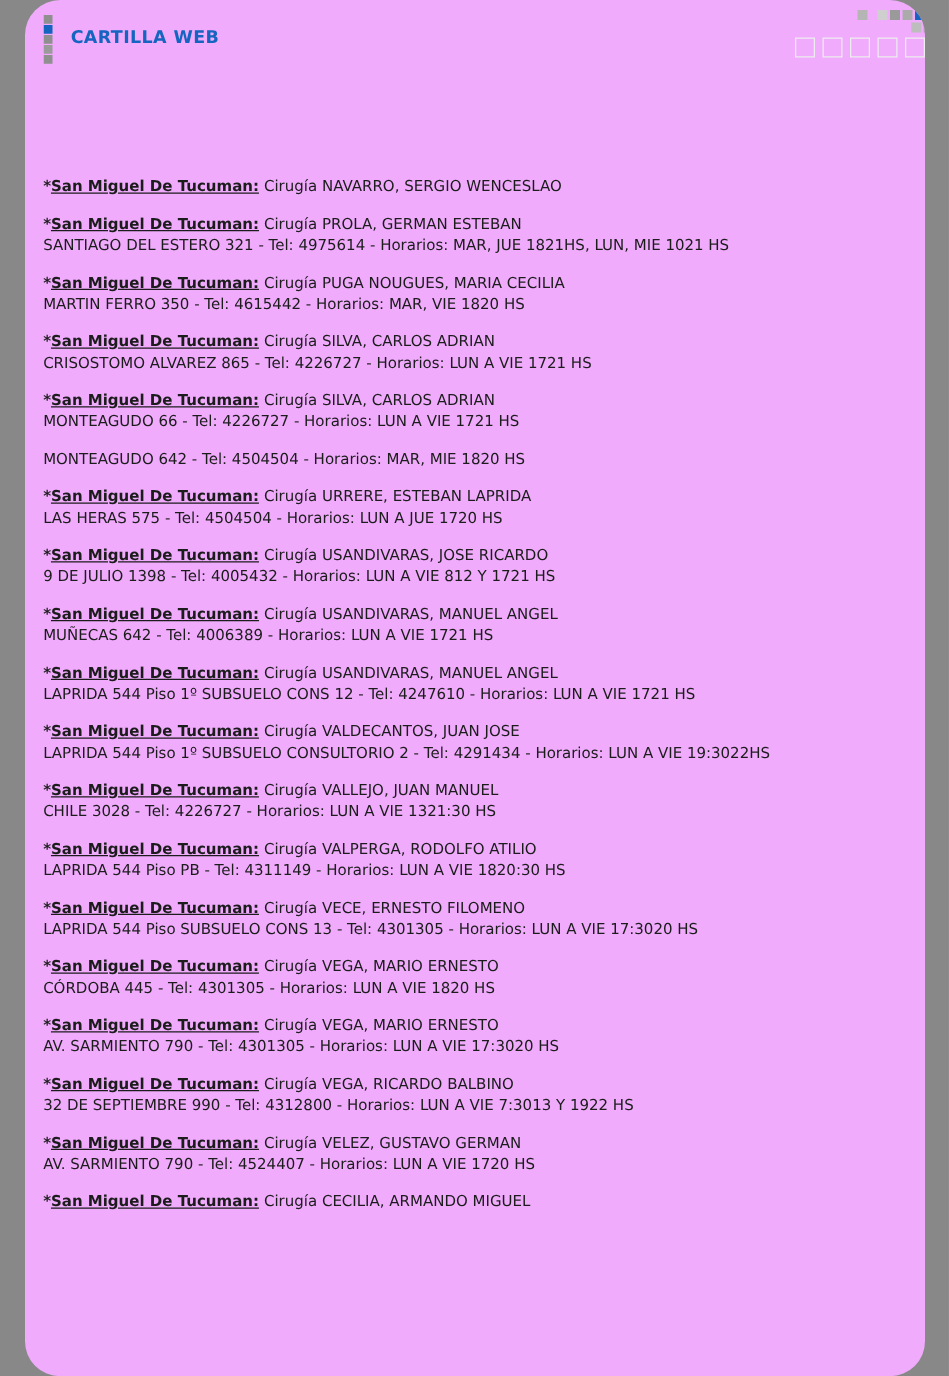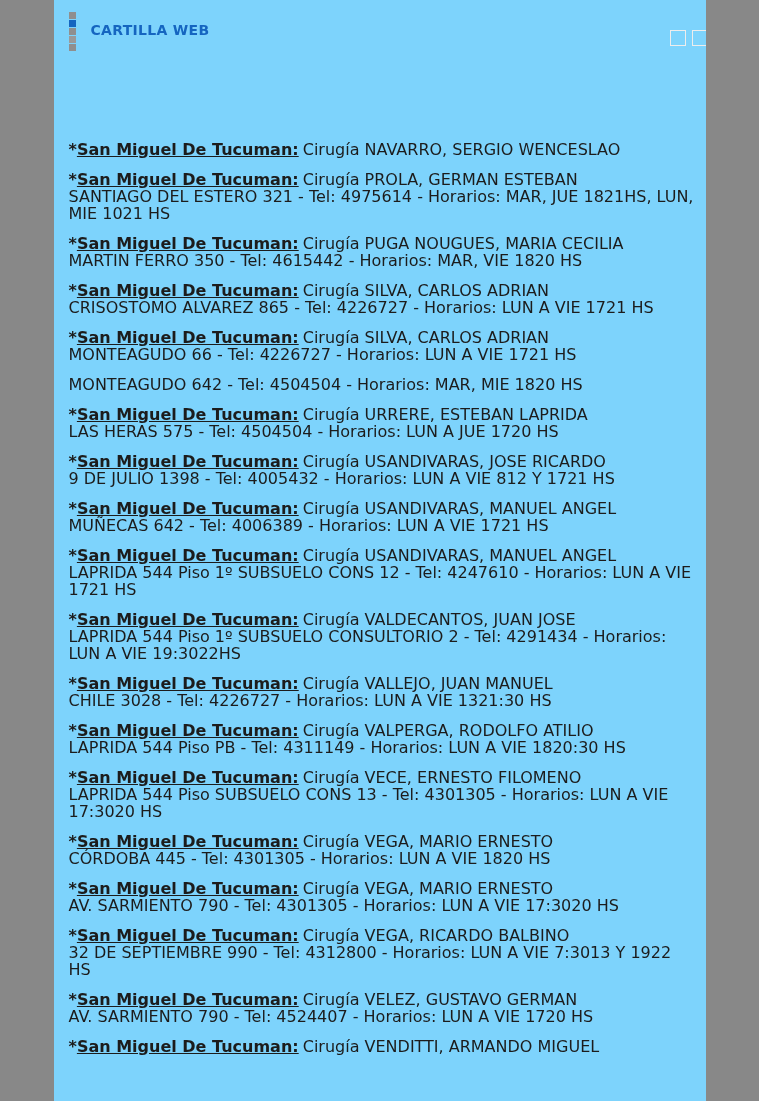--- a/index.html
+++ b/index.html
@@ -1,37 +1,38 @@
 <!DOCTYPE html>
 <html style="--accent: #1565c0; --navy: #1d2a5e;"><head>
 <meta charset="utf-8">
 <style>
   :root{ --accent:#1565c0; --navy:#1d2a5e; --ink:#1c1c1c; }
   *{margin:0;padding:0;box-sizing:border-box;}
   html,body{background:#888;}
   .page{
-    position:relative; width:652px; height:1101px; background:#7dd3fc;
+    position:relative; width:720px; height:1101px; background:#f0abfc;
     overflow:hidden; font-family:"DejaVu Sans", sans-serif; color:var(--ink);
     margin:0 auto;
+    border-radius:28px;
   }
   
   .header{position:absolute; top:0; left:0; right:0; height:60px;}
   .vstack-icon{position:absolute; left:15px; top:12px; width:8px;}
   .vstack-icon span{position:absolute; width:7px; height:7px; left:0;}
   .page-title{
     position:absolute; left:37px; top:22px;
     font-size:14px; font-weight:bold; letter-spacing:.3px;
     color:var(--accent);
   }
   .mosaic{position:absolute; left:600px; top:0; width:159px; height:60px;}
   .mosaic .sq{position:absolute; width:8px; height:8px;}
   .mosaic .osq{position:absolute; width:16px; height:16px; border:1px solid #ededed;}
   
   .main{position:absolute; top:141px; left:15px; right:10px;}
-  .entry{margin-bottom:13px; font-size:16px; line-height:17px;}
+  .entry{margin-bottom:13px; font-size:12px; line-height:17px;}
   .entry .star{font-weight:bold;}
   .entry .loc{font-weight:bold; text-decoration:underline;}
   .entry .rest{margin-left:4px;}
   .entry .line2:empty{display:none;}
   
   .footer{position:absolute; left:0; right:0; bottom:0; height:75px;}
 </style>
 </head>
 <body>
 
@@ -163,21 +164,21 @@
       <div class="line1"><span class="star">*</span><span class="loc">San Miguel De Tucuman:</span><span class="rest">Cirugía VEGA, RICARDO BALBINO</span></div>
       <div class="line2">32 DE SEPTIEMBRE 990 - Tel: 4312800 - Horarios: LUN A VIE 7:3013 Y 1922 HS</div>
     </div>
 
     <div class="entry">
       <div class="line1"><span class="star">*</span><span class="loc">San Miguel De Tucuman:</span><span class="rest">Cirugía VELEZ, GUSTAVO GERMAN</span></div>
       <div class="line2">AV. SARMIENTO 790 - Tel: 4524407 - Horarios: LUN A VIE 1720 HS</div>
     </div>
 
     <div class="entry">
-      <div class="line1"><span class="star">*</span><span class="loc">San Miguel De Tucuman:</span><span class="rest">Cirugía VENDITTI, ARMANDO MIGUEL</span></div>
+      <div class="line1"><span class="star">*</span><span class="loc">San Miguel De Tucuman:</span><span class="rest">Cirugía CECILIA, ARMANDO MIGUEL</span></div>
 
     </div>
   </div>
 
   <div class="footer">
     
     
 
     
 

